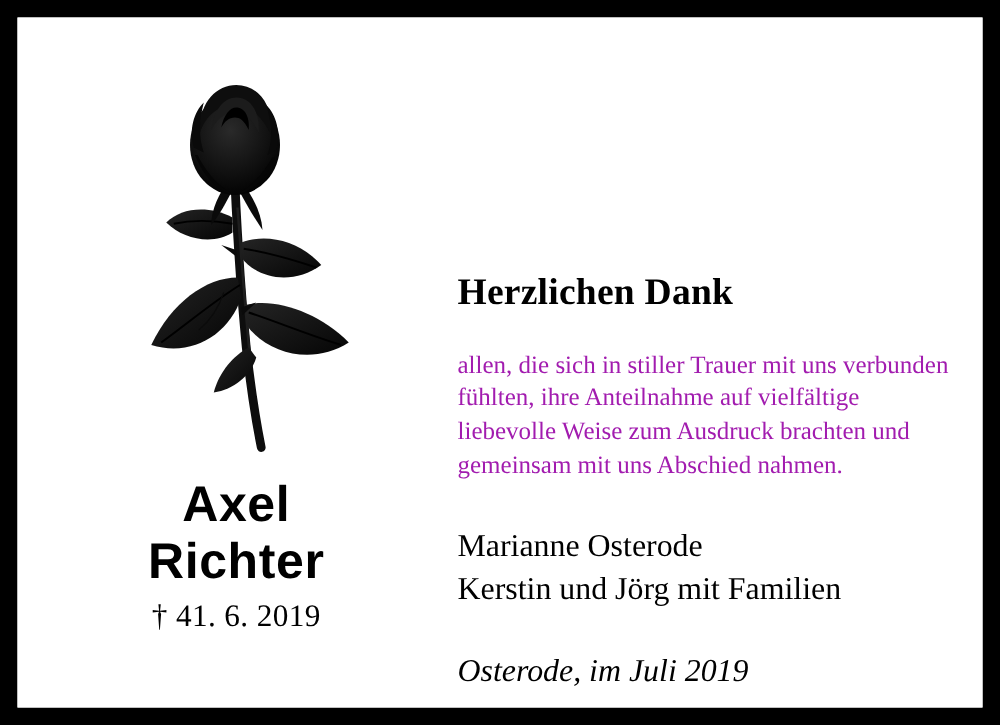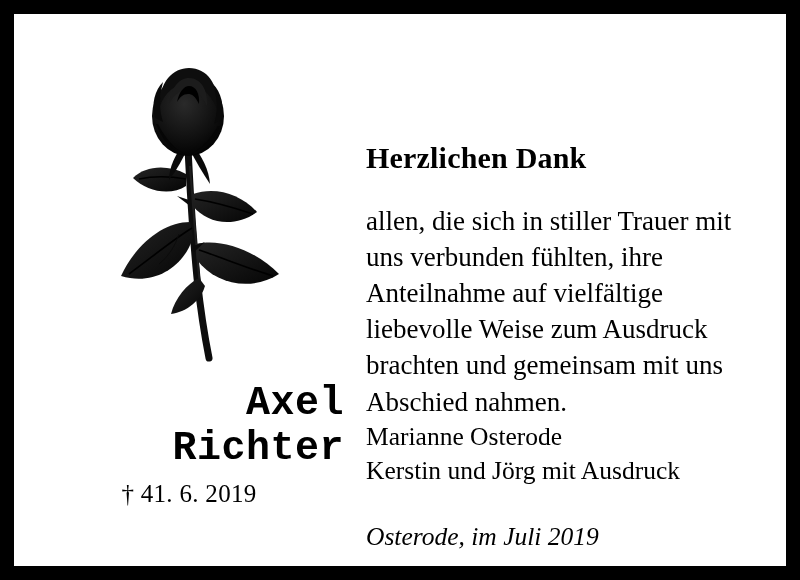--- a/index.html
+++ b/index.html
@@ -48,27 +48,26 @@
     display: block;
     width: 100%;
     height: 100%;
   }
   .deceased-block {
     margin-top: 6px;
     text-align: center;
     width: 100%;
   }
   .deceased-name {
-    font-family: Liberation Mono, monospace;
+    font-family: Liberation Sans, sans-serif;
     font-weight: bold;
     font-size: 40px;
     line-height: 1.12;
     color: #000000;
     letter-spacing: 0.5px;
-    text-align: right;
   }
   .deceased-date {
     font-family: "Liberation Serif", serif;
     font-size: 25px;
     color: #000000;
     margin-top: 8px;
     letter-spacing: 0.3px;
   }
   .right-col {
     flex: 1;
@@ -81,23 +80,24 @@
   .thanks-heading {
     font-family: "Liberation Serif", serif;
     font-weight: bold;
     font-size: 30px;
     color: #000000;
     margin-bottom: 28px;
     letter-spacing: 0.2px;
   }
   .thanks-body {
     font-family: "Liberation Serif", serif;
-    font-size: 27px;
+    font-size: 20px;
     line-height: 1.34;
-    color: #000000;
+    color: #a21caf;
+    margin-bottom: 34px;
     max-width: 400px;
   }
   .signature-line {
     font-family: "Liberation Serif", serif;
     font-size: 25.5px;
     line-height: 1.34;
     color: #000000;
   }
   .signature-block {
     margin-bottom: 34px;
@@ -172,19 +172,19 @@
         <div class="deceased-date">† 41. 6. 2019</div>
       </div>
 
     </div>
 
     <div class="right-col">
       <div class="thanks-heading">Herzlichen Dank</div>
       <div class="thanks-body">allen, die sich in stiller Trauer mit uns verbunden fühlten, ihre Anteilnahme auf vielfältige liebevolle Weise zum Ausdruck brachten und gemeinsam mit uns Abschied nahmen.</div>
       <div class="signature-block">
         <div class="signature-line">Marianne Osterode</div>
-        <div class="signature-line">Kerstin und Jörg mit Ausdruck</div>
+        <div class="signature-line">Kerstin und Jörg mit Familien</div>
       </div>
       <div class="place-date">Osterode, im Juli 2019</div>
     </div>
 
   </div>
 </div>
 
 </body></html>

